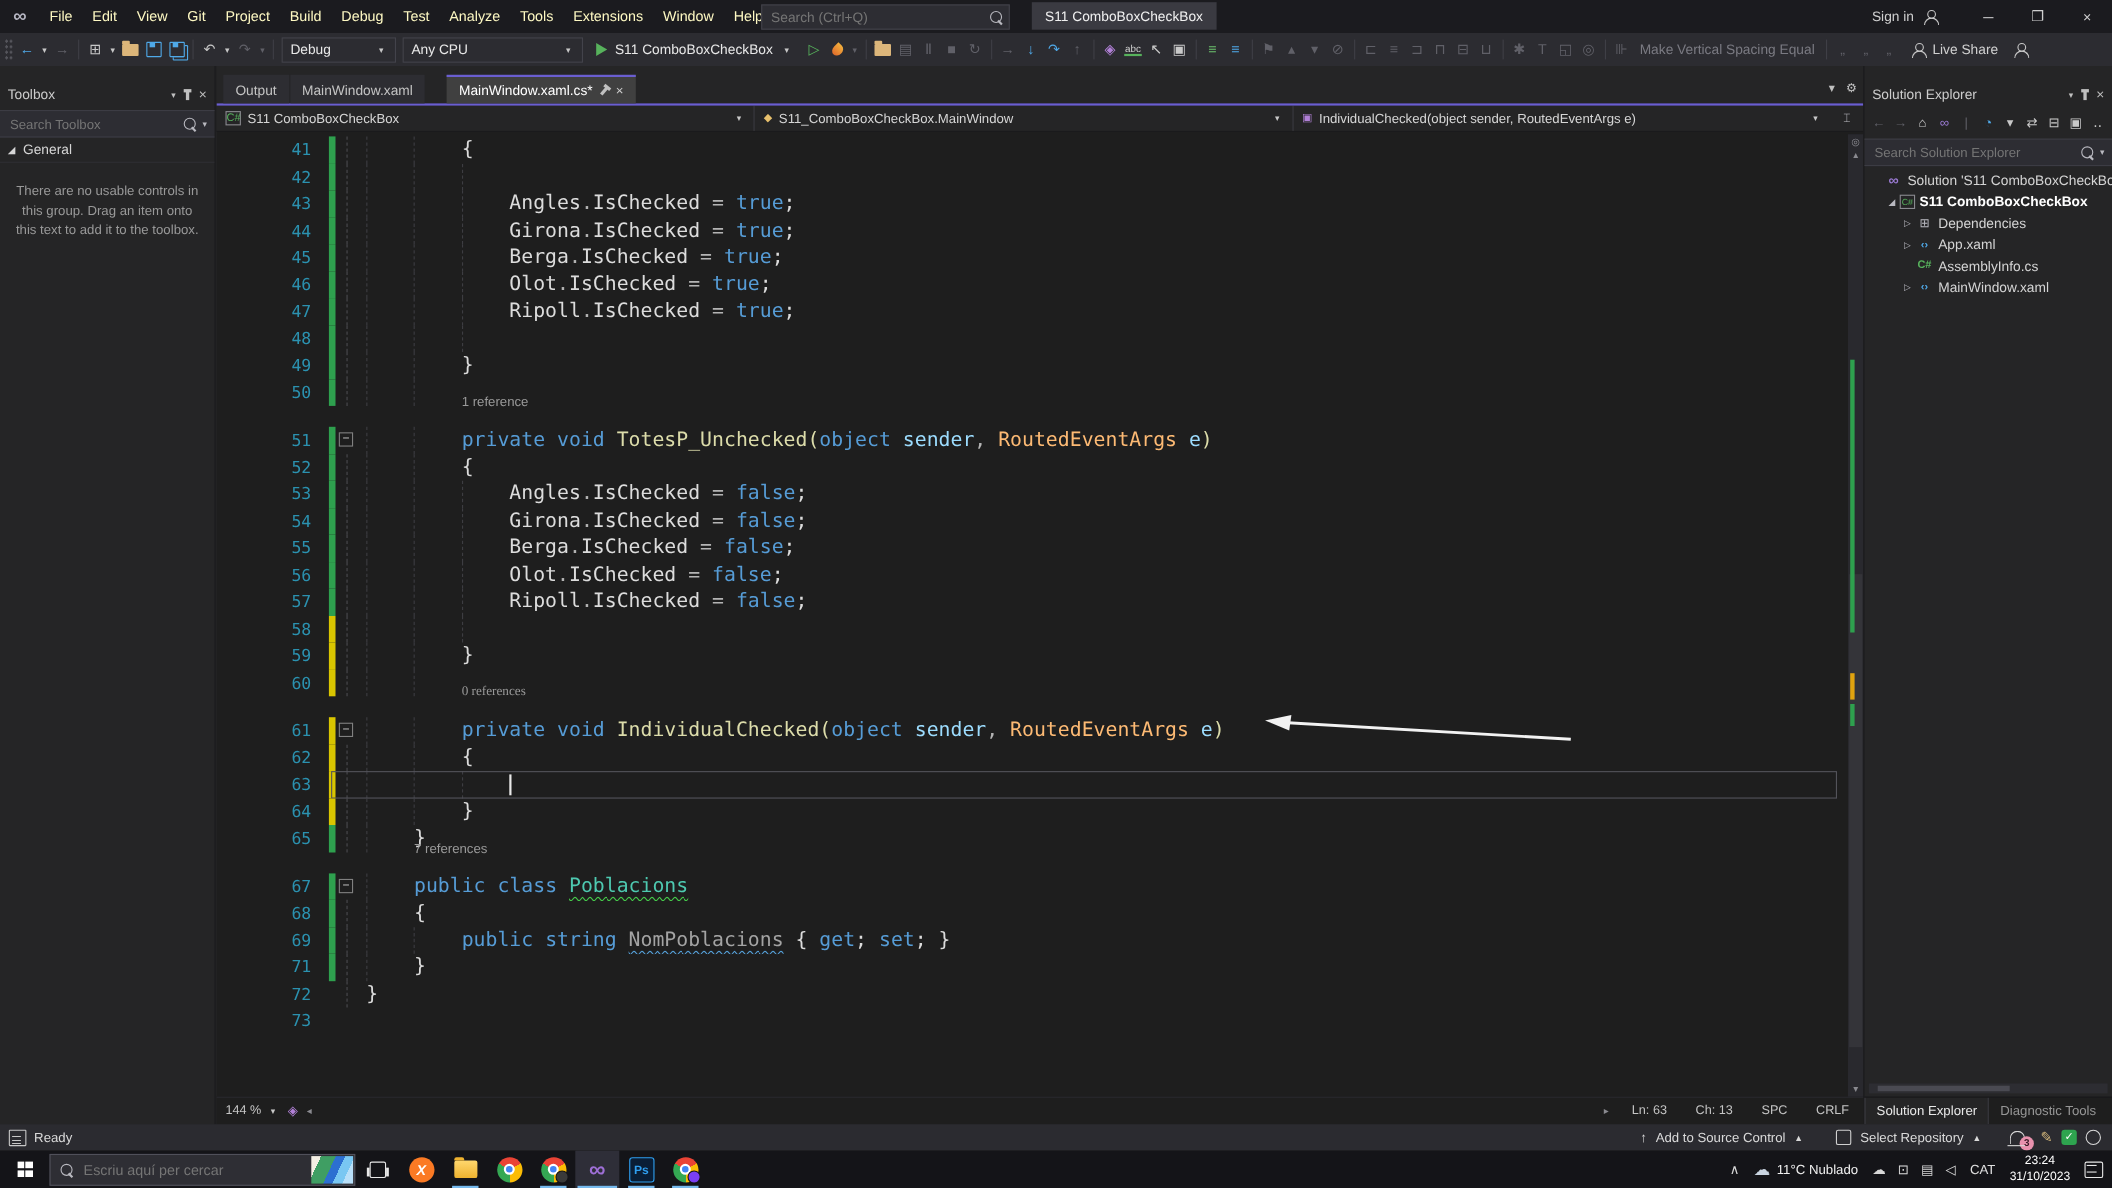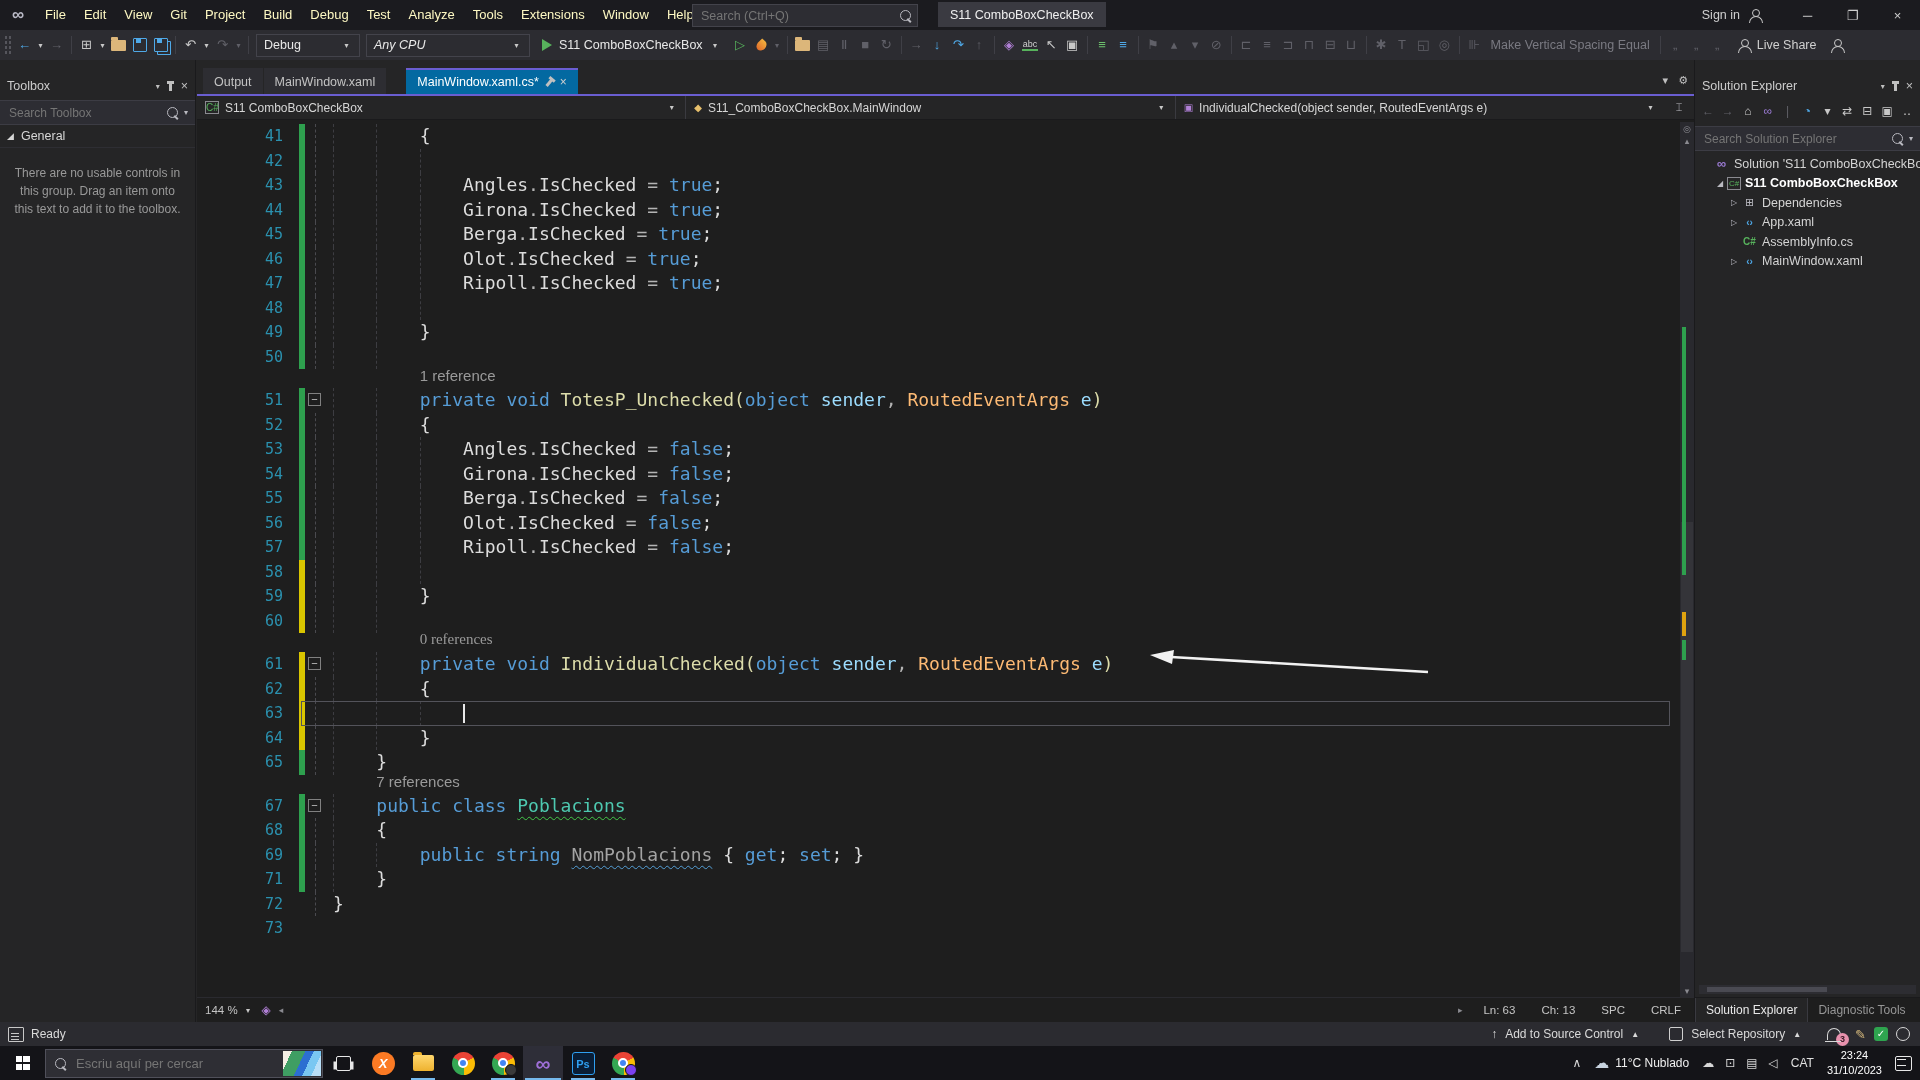--- a/index.html
+++ b/index.html
@@ -61,35 +61,35 @@
 
   
   .toolbox{position:absolute;left:0;top:0;width:196px;height:100%;background:#252526;border-right:1px solid #1a1a1c;padding-top:14px;box-sizing:border-box}
   .tbx-section{height:22px;display:flex;align-items:center;gap:7px;padding-left:7px;font-size:12.5px;color:#d6d6d6;border-bottom:1px solid #2e2e33}
   .tbx-empty{margin:16px 10px;color:#999;font-size:12px;line-height:1.5;text-align:center}
 
   
   .editor{position:absolute;left:197px;right:226px;top:0;height:100%;background:#1e1e1e}
   .tabstrip{height:36px;background:#252526;display:flex;align-items:flex-end;padding-left:6px;border-bottom:2px solid #6a5ed1;box-sizing:border-box;position:relative}
   .tab{height:26px;display:flex;align-items:center;padding:0 11px;background:#2d2d32;margin-right:1px;font-size:12.5px;color:#c3c3c3;border-top:2px solid transparent;box-sizing:border-box}
-  .tab.active{background:#0369a1;border-top:2px solid #6a5ed1;color:#ffffff;gap:9px;margin-left:19px}
+  .tab.active{background:#404040;border-top:2px solid #6a5ed1;color:#ffffff;gap:9px;margin-left:19px}
   .tab .tclose{font-size:12px;color:#d0d0d0}
   .tab .tpin{transform:rotate(40deg)}
   .ts-right{position:absolute;right:6px;bottom:7px;display:flex;gap:10px;color:#c0c0c0;font-size:11px}
   .navbar{height:24px;background:#252526;display:flex;border-bottom:1px solid #1a1a1c;box-sizing:border-box}
   .nav-combo{flex:1;display:flex;align-items:center;gap:6px;padding:0 8px;border-right:1px solid #3a3a40;font-size:12px;color:#d6d6d6;min-width:0}
   .nav-combo .cglyph{font-size:10px;flex:none}
   .nav-combo .ctext{flex:1;overflow:hidden;white-space:nowrap;text-overflow:ellipsis}
   .nav-combo .tb-caret{margin-left:auto}
   .nav-split{width:30px;display:flex;align-items:center;justify-content:center;color:#b9b9c0;font-size:11px}
 
   .code{position:absolute;left:0;right:14px;top:62px;bottom:24px;overflow:hidden;padding-top:2px}
   .line-row{display:flex;height:24.5px;position:relative}
   .lens-row{height:19px;position:relative}
-  .lens{position:absolute;bottom:4px;font-size:15px;color:#9a9a9a}
+  .lens{position:absolute;bottom:16px;font-size:12px;color:#9a9a9a}
   .ln{width:102px;box-sizing:border-box;text-align:right;padding-right:16px;color:#2B91AF;
       font-family:"DejaVu Sans Mono",monospace;font-size:15px;line-height:24.5px;flex:none}
   .cbar{width:6px;flex:none}
   .bar-green{background:#2ea04e}.bar-yellow{background:#d9c500}
   .fold{width:22px;flex:none;position:relative}
   .fold-line::before{content:"";position:absolute;left:10px;top:0;bottom:0;border-left:1px dashed #4a4a4f}
   .fold-box{position:absolute;left:3px;top:5px;width:13px;height:13px;border:1px solid #808080;background:#1e1e1e;color:#c8c8c8;
             font-size:11px;line-height:11px;text-align:center;box-sizing:border-box}
   .ctext-area{position:relative;flex:1;font-family:"DejaVu Sans Mono",monospace;font-size:18px;line-height:24.5px;
               white-space:pre;padding-left:6px;color:#dcdcdc;min-width:0}
@@ -237,21 +237,21 @@
       <div class="tb-sep"></div>
       <span class="tb-icon">↶</span>
       <span class="tb-caret">▾</span>
       <span class="tb-icon dis">↷</span>
       <span class="tb-caret dis">▾</span>
       <div class="tb-sep"></div>
       <div class="tb-combo" style="width: 88px;">
         <span>Debug</span>
         <span class="tb-caret">▾</span>
       </div>
-      <div class="tb-combo" style="width: 148px; font-style: italic;">
+      <div class="tb-combo" style="width: 148px;">
         <span>Any CPU</span>
         <span class="tb-caret">▾</span>
       </div>
       <div class="tb-run">
         <span class="play-tri"></span>
         <span>S11 ComboBoxCheckBox</span>
         <span class="tb-caret">▾</span>
       </div>
       <span class="tb-icon" style="color: rgb(87, 178, 92);">▷</span>
       <span class="tb-icon" style="display: inline-flex; align-items: center; justify-content: center;">

